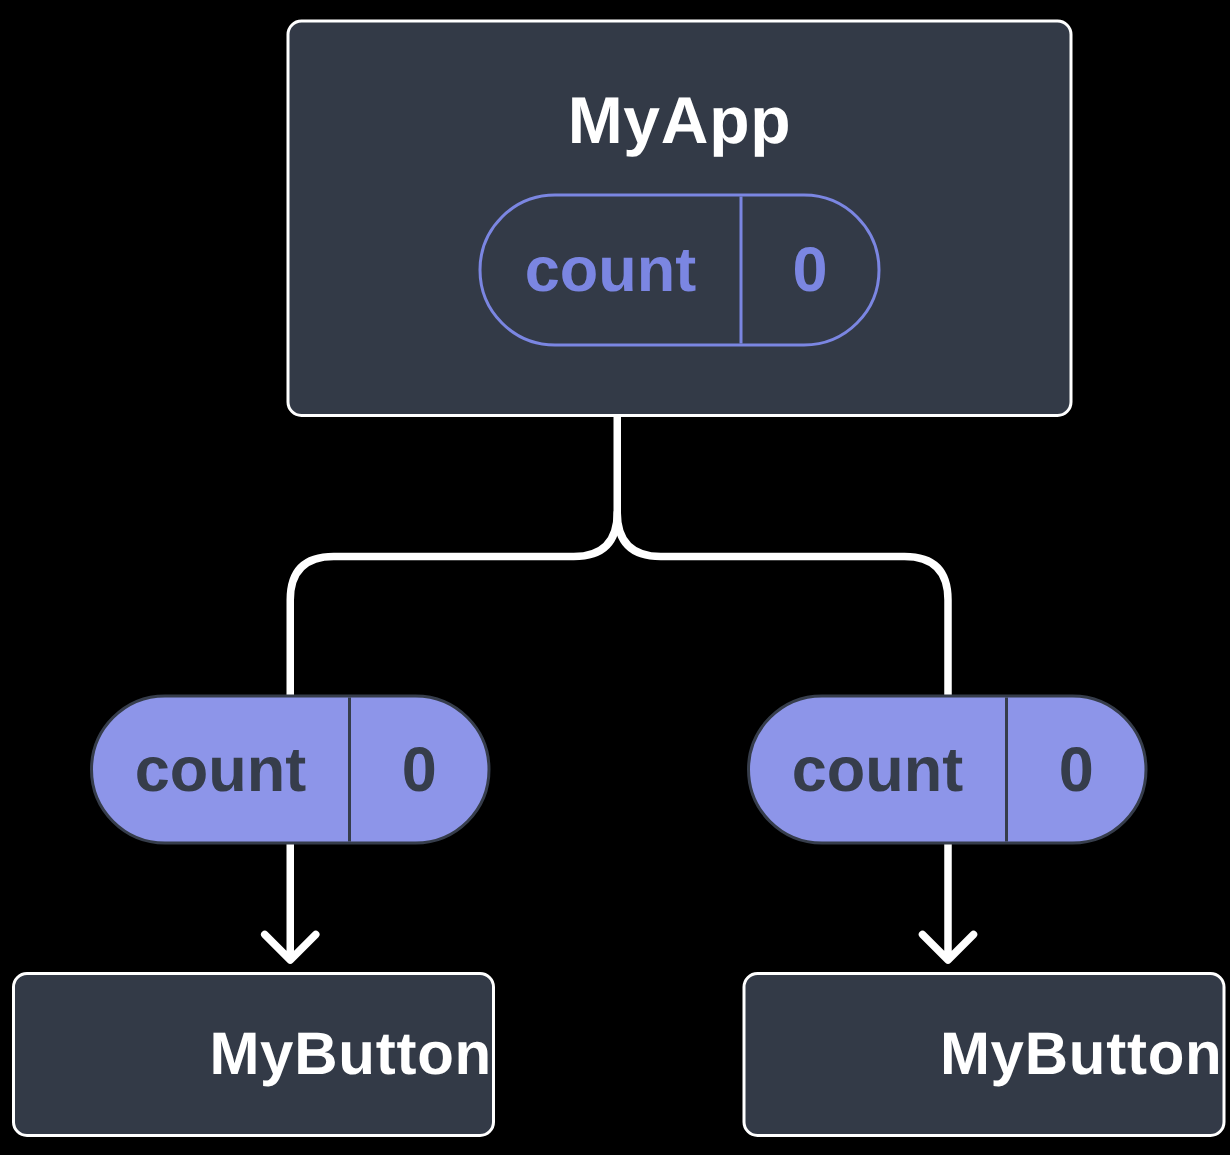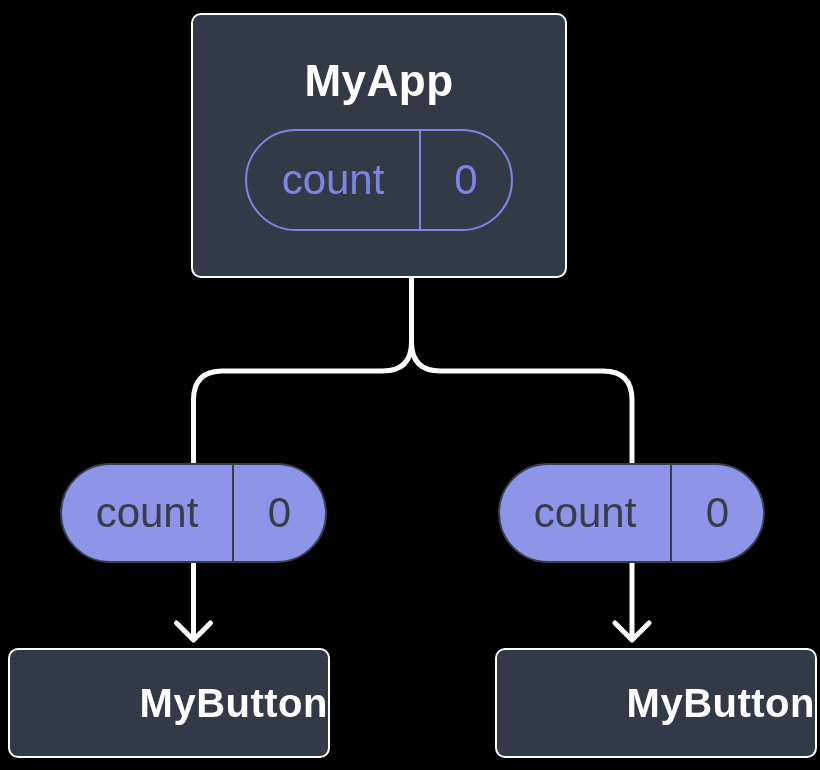--- a/index.html
+++ b/index.html
@@ -32,21 +32,21 @@
     position: absolute;
     box-sizing: border-box;
     background: var(--card-fill, #333A47);
     border: 2.5px solid var(--card-border, #FFFFFF);
     border-radius: 10px;
     z-index: 2;
   }
   .app-card {
     left: 191px;
     top: 13px;
-    width: 376px;
+    width: 524px;
     height: 265px;
     display: flex;
     flex-direction: column;
     align-items: center;
     padding-top: 40px;
   }
   .app-title {
     color: var(--card-text, #FFFFFF);
     font-size: 44px;
     font-weight: 700;
@@ -73,20 +73,21 @@
     box-sizing: border-box;
     display: flex;
     align-items: stretch;
     font-size: 42px;
     z-index: 2;
   }
   .pill-seg {
     display: flex;
     align-items: center;
     justify-content: center;
+    font-weight: bold;
   }
   .pill-outline {
     width: 268px;
     height: 102px;
     margin-top: 22px;
     border: 2px solid var(--pill-outline, #7B86E2);
     border-radius: 51px;
     color: var(--pill-outline, #7B86E2);
   }
   .pill-outline .pill-seg-key {

